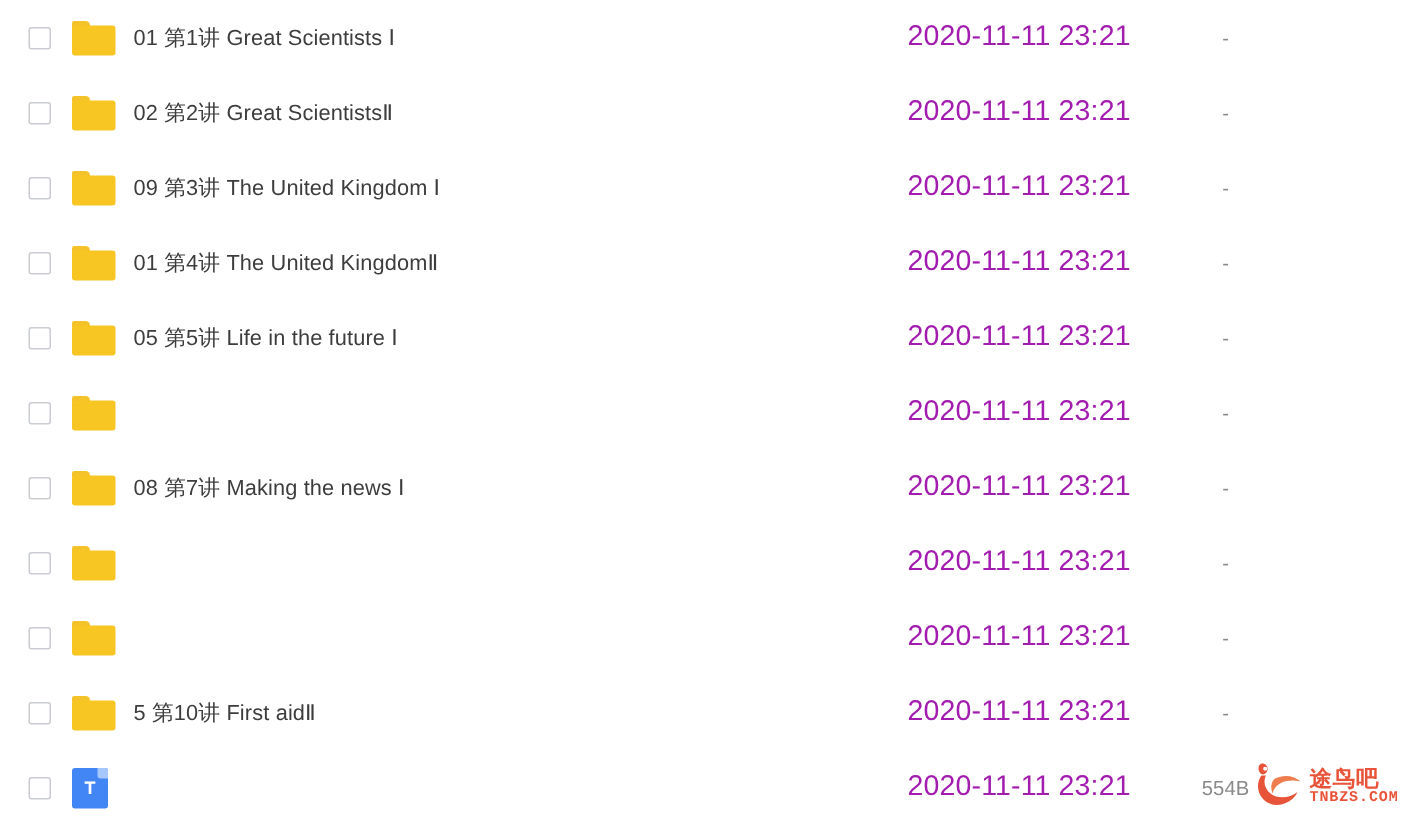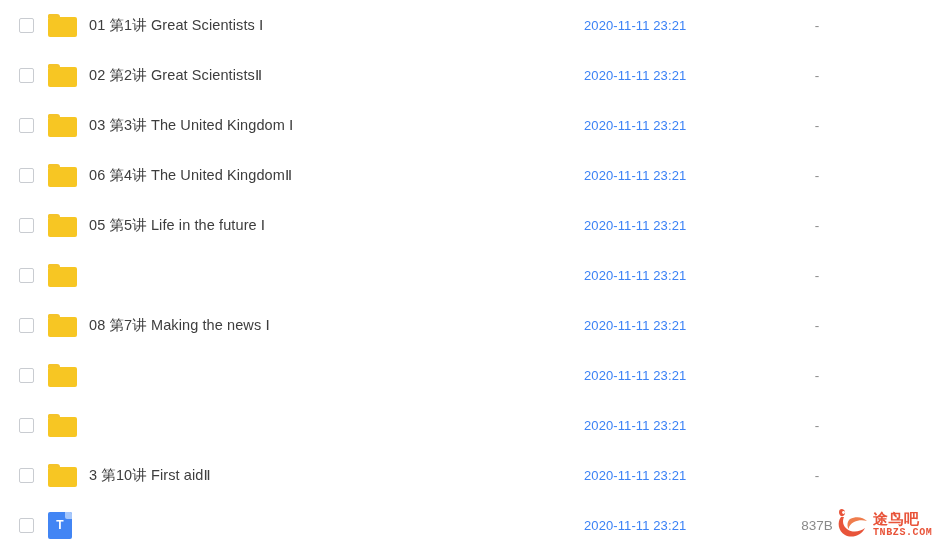--- a/index.html
+++ b/index.html
@@ -123,27 +123,27 @@
     color: #3d3d3d;
     font-size: 14.5px;
     letter-spacing: 0.1px;
     white-space: nowrap;
     overflow: hidden;
   }
 
   
   .date-cell {
     position: absolute;
-    left: 584px;
+    left: 605px;
     top: 0;
     height: 50px;
     display: flex;
     align-items: center;
-    color: #3b82f6;
-    font-size: 13px;
+    color: #a21caf;
+    font-size: 19px;
     letter-spacing: 0.1px;
     white-space: nowrap;
   }
 
   
   .size-cell {
     position: absolute;
     left: 786px;
     top: 0;
     width: 62px;
@@ -232,35 +232,35 @@
     <div class="file-row">
       <div class="cb-cell">
         <div class="checkbox"></div>
       </div>
       <div class="icon-cell">
         <span class="folder-icon">
           <span class="tab"></span>
           <span class="body"></span>
         </span>
       </div>
-      <div class="name-cell">03 第3讲 The United Kingdom Ⅰ</div>
-      <div class="date-cell">2020-11-11 23:21</div>
-      <div class="size-cell">-</div>
-    </div>
-    <div class="file-row">
-      <div class="cb-cell">
-        <div class="checkbox"></div>
-      </div>
-      <div class="icon-cell">
-        <span class="folder-icon">
-          <span class="tab"></span>
-          <span class="body"></span>
-        </span>
-      </div>
-      <div class="name-cell">06 第4讲 The United KingdomⅡ</div>
+      <div class="name-cell">09 第3讲 The United Kingdom Ⅰ</div>
+      <div class="date-cell">2020-11-11 23:21</div>
+      <div class="size-cell">-</div>
+    </div>
+    <div class="file-row">
+      <div class="cb-cell">
+        <div class="checkbox"></div>
+      </div>
+      <div class="icon-cell">
+        <span class="folder-icon">
+          <span class="tab"></span>
+          <span class="body"></span>
+        </span>
+      </div>
+      <div class="name-cell">01 第4讲 The United KingdomⅡ</div>
       <div class="date-cell">2020-11-11 23:21</div>
       <div class="size-cell">-</div>
     </div>
     <div class="file-row">
       <div class="cb-cell">
         <div class="checkbox"></div>
       </div>
       <div class="icon-cell">
         <span class="folder-icon">
           <span class="tab"></span>
@@ -327,37 +327,37 @@
     <div class="file-row">
       <div class="cb-cell">
         <div class="checkbox"></div>
       </div>
       <div class="icon-cell">
         <span class="folder-icon">
           <span class="tab"></span>
           <span class="body"></span>
         </span>
       </div>
-      <div class="name-cell">3 第10讲  First aidⅡ</div>
+      <div class="name-cell">5 第10讲  First aidⅡ</div>
       <div class="date-cell">2020-11-11 23:21</div>
       <div class="size-cell">-</div>
     </div>
     <div class="file-row">
       <div class="cb-cell">
         <div class="checkbox"></div>
       </div>
       <div class="icon-cell">
         <span class="txt-icon">
           <span class="sheet"></span>
           <span class="fold"></span>
           <span class="glyph">T</span>
         </span>
       </div>
       <div class="date-cell">2020-11-11 23:21</div>
-      <div class="size-cell">837B</div>
+      <div class="size-cell">554B</div>
     </div>
     <div id="watermark">
     <svg class="wm-mark" viewBox="0 0 40 40" xmlns="http://www.w3.org/2000/svg">
       <path d="M7 7 C7 4 10 3 12 5 C14 7 13 10 11 11 C9 12 7 10 7 7 Z" fill="#e8543a"></path>
       <path d="M9 12 C5 17 6 26 13 30 C20 34 30 30 33 23 C28 27 20 28 15 24 C11 21 10 16 12 12 Z" fill="#e8543a"></path>
       <path d="M18 14 C24 11 31 12 35 16 C31 15 26 15 22 17 C19 18.5 17 21 16.5 24 C15 21 15 16.5 18 14 Z" fill="#ef7d4d"></path>
       <circle cx="11.5" cy="7.5" r="1.4" fill="#ffffff"></circle>
     </svg>
     <div class="wm-text">
       <div class="wm-cn">途鸟吧</div>

